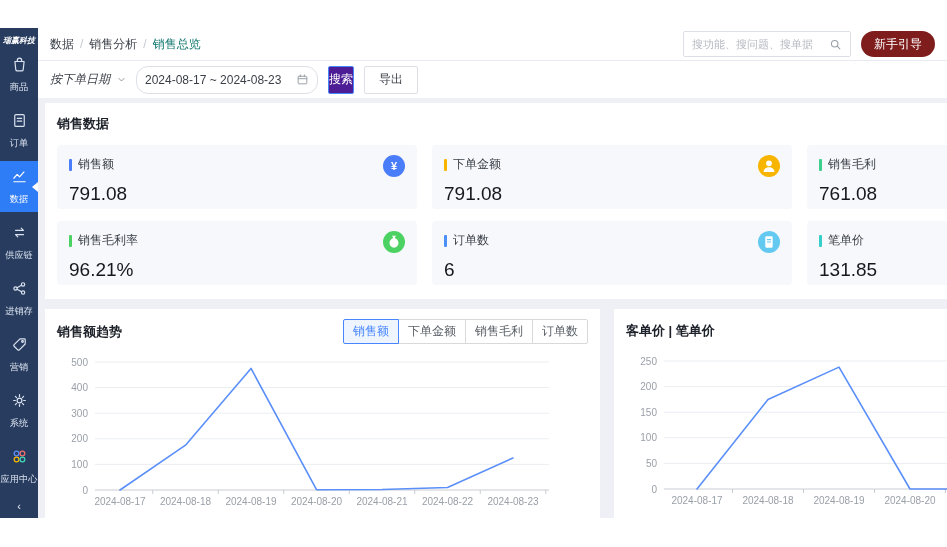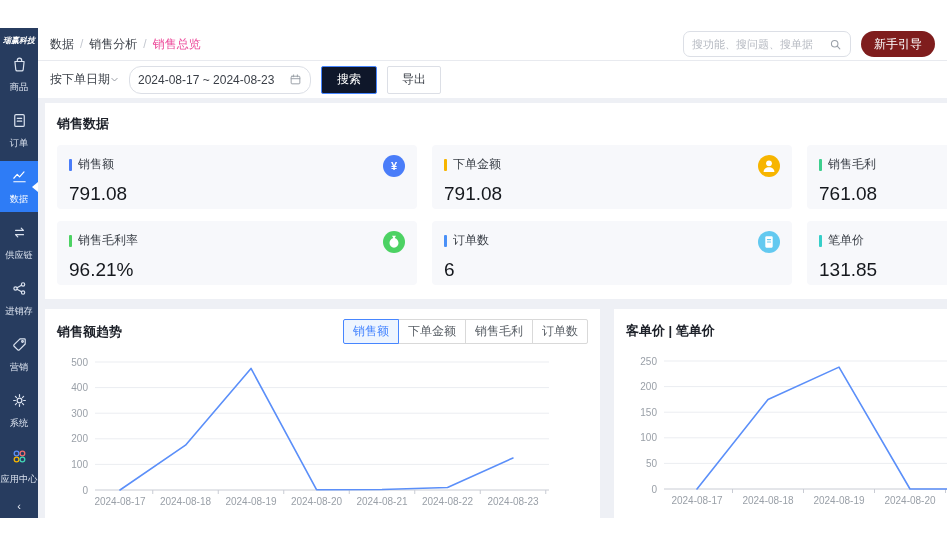--- a/index.html
+++ b/index.html
@@ -19,33 +19,33 @@
     border-top:5px solid transparent; border-bottom:5px solid transparent; border-right:6px solid #fff; }
   .push-down { margin-top:auto; }
   .collapse { color:#e8edf6; font-size:11px; line-height:11px; margin:4px 0 8px; cursor:pointer; }
 
   
   .main { flex:1; min-width:0; display:flex; flex-direction:column; background:#eef0f5; overflow:hidden; }
   .topbar { height:33px; flex-shrink:0; background:#fff; border-bottom:1px solid #e8eaef; display:flex; align-items:center; padding:0 12px; }
   .breadcrumb { display:flex; align-items:center; gap:6px; font-size:12px; color:#3a3f47; }
   .crumb { cursor:pointer; }
   .crumb-sep { color:#c4c8d0; }
-  .crumb.current { color:#ec4899; }
+  .crumb.current { color:#0f766e; }
   .topbar-right { margin-left:auto; display:flex; align-items:center; gap:10px; }
-  .searchbox { width:168px; height:26px; border:1px solid #dcdfe6; border-radius:7px; background:#fff; display:flex; align-items:center; padding:0 8px; }
+  .searchbox { width:168px; height:26px; border:1px solid #dcdfe6; border-radius:2px; background:#fff; display:flex; align-items:center; padding:0 8px; }
   .searchbox input { flex:1; min-width:0; border:none; outline:none; background:transparent; font-size:11px; color:#333; font-family:inherit; }
   .searchbox input::placeholder { color:#b6bac2; }
   .guide-btn { height:26px; padding:0 13px; border:none; border-radius:13px; background:#7f1d1d; color:#fff; font-size:12px; cursor:pointer; font-family:inherit; }
 
   .filterbar { height:37px; flex-shrink:0; background:#fff; display:flex; align-items:center; padding:0 12px; gap:10px; }
-  .datetype { font-size:12px; color:#3a3f47; display:flex; align-items:center; gap:0; cursor:pointer; }
+  .datetype { font-size:12px; color:#3a3f47; display:flex; align-items:center; gap:7px; cursor:pointer;font-style:italic; }
   .datebox { width:182px; height:28px; border:1px solid #dcdfe6; border-radius:12px; display:flex; align-items:center; padding:0 8px; gap:6px; font-size:12px; color:#3a3f47; cursor:pointer; background:#fff; }
   .datebox .dateval { flex:1; white-space:nowrap; }
   .btn { height:28px; font-size:12px; border-radius:2px; cursor:pointer; font-family:inherit; }
-  .btn-search { padding:0 15px; background:#0f172a; border:1px solid #4786ff; color:#fff; }
+  .btn-search { padding:0 0; background:#4c1d95; border:1px solid #4786ff; color:#fff; }
   .btn-export { padding:0 14px; background:#fff; border:1px solid #dcdfe6; color:#3a3f47; }
 
   .content { flex:1; overflow:hidden; padding:5px 0 0 7px; display:flex; flex-direction:column; }
 
   
   .stats-card { background:#fff; width:1125px; flex-shrink:0; padding:12px 12px 14px; }
   .section-title { font-size:13px; font-weight:bold; color:#1d2129; margin-bottom:12px; }
   .stat-grid { display:grid; grid-template-columns:repeat(3,360px); gap:12px 15px; }
   .stat { position:relative; background:#f7f8fb; border-radius:4px; height:64px; padding:11px 12px; }
   .stat-head { display:flex; align-items:center; }

